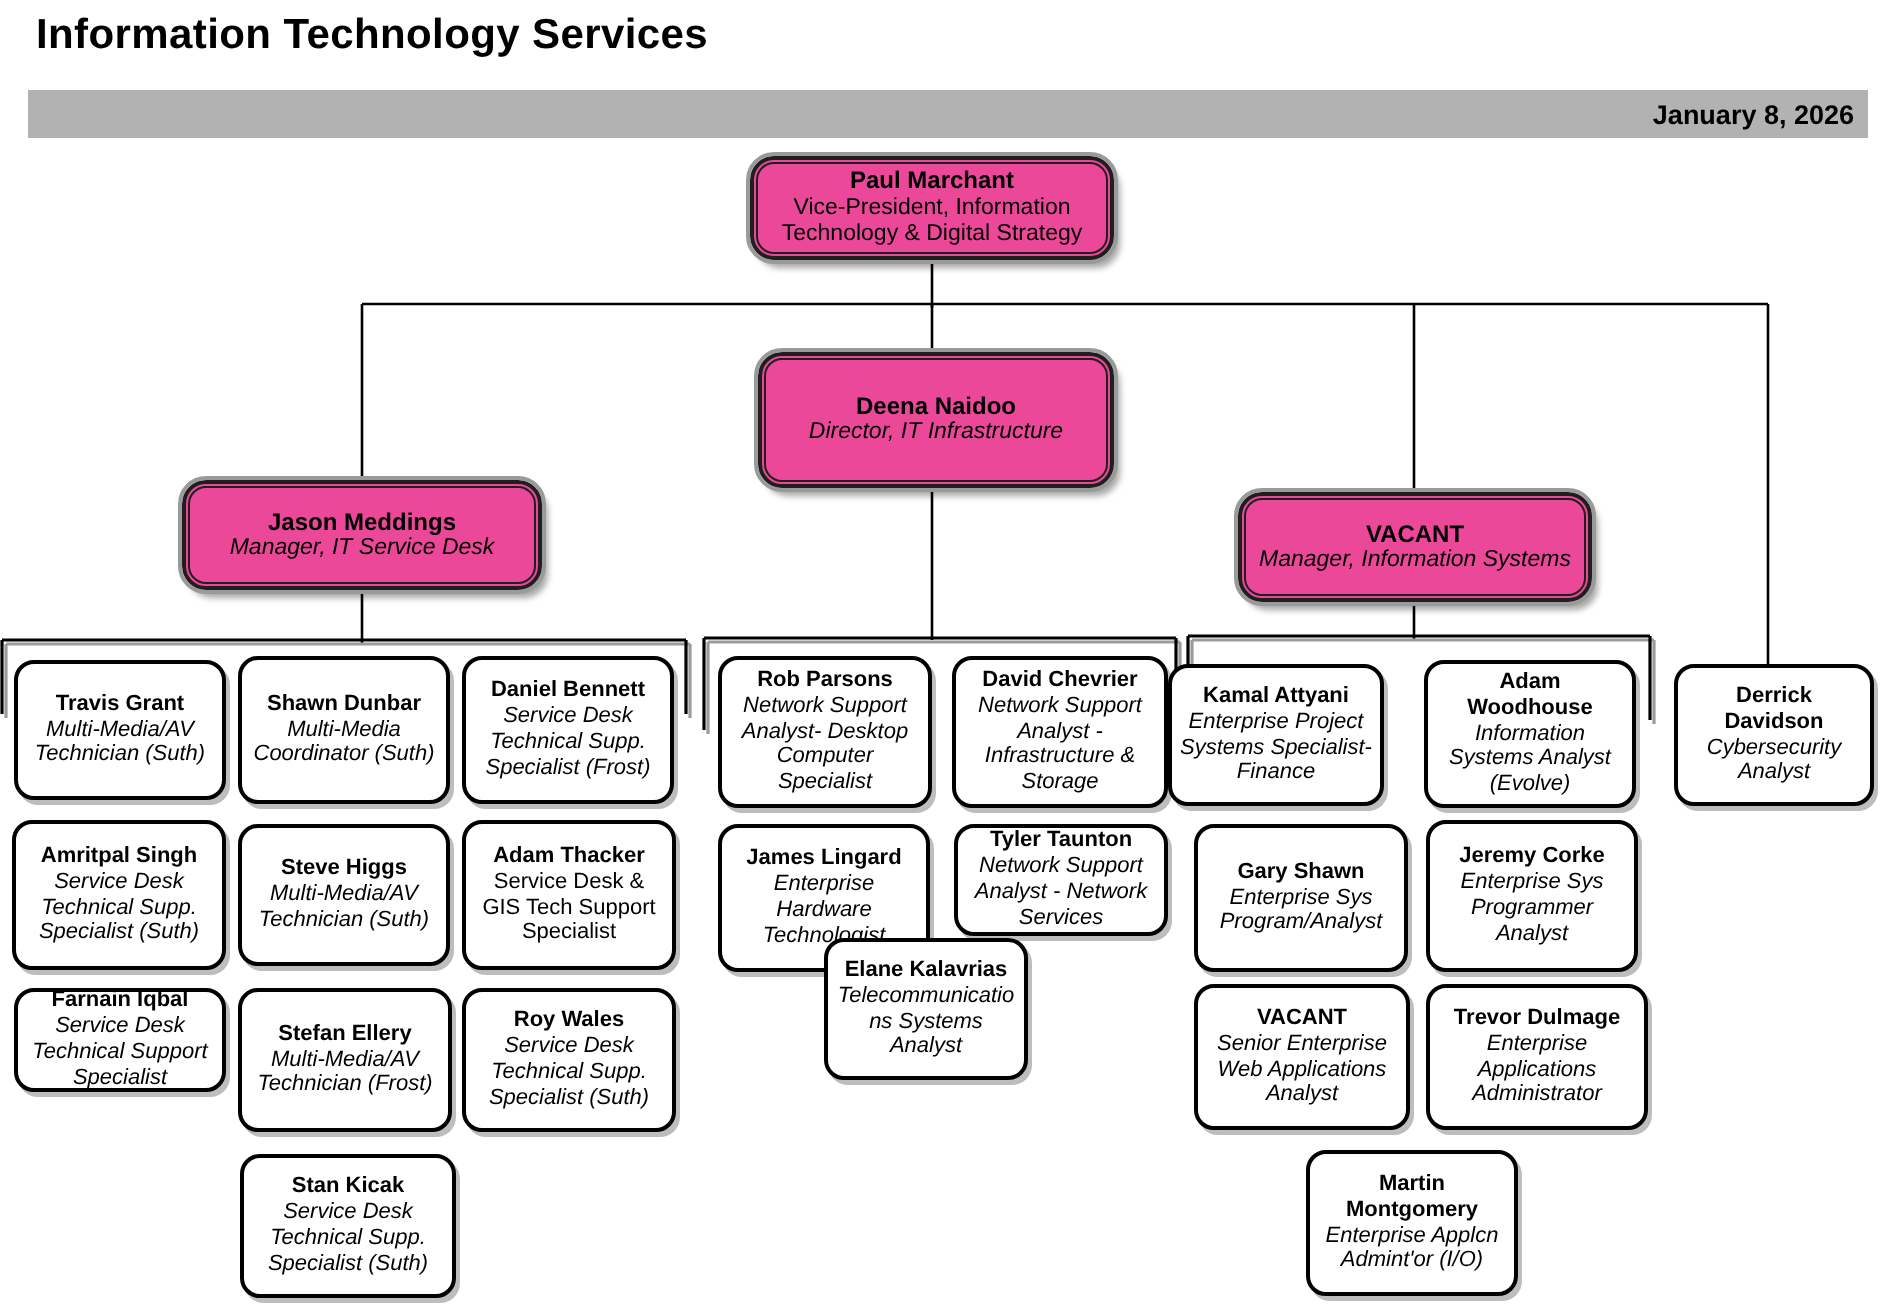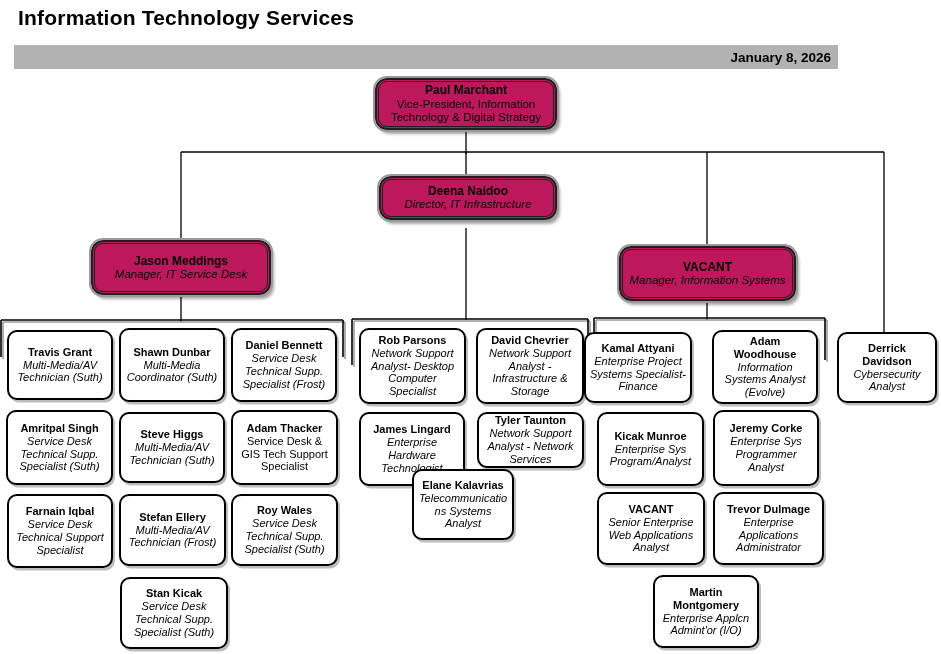--- a/index.html
+++ b/index.html
@@ -1,29 +1,29 @@
 <!DOCTYPE html>
 <html><head>
 <meta charset="utf-8">
 <style>
   html,body{margin:0;padding:0;background:#fff;}
   body{width:941px;height:654px;overflow:hidden;position:relative;
        font-family:"Liberation Sans","DejaVu Sans",sans-serif;color:#000;}
   #canvas{position:absolute;inset:0;width:941px;height:654px;}
   #page-title{position:absolute;left:18px;top:6px;font-size:21px;font-weight:700;
               letter-spacing:0.2px;white-space:nowrap;}
-  #banner{position:absolute;left:14px;top:45px;width:824px;height:24px;background:#b2b2b2;
+  #banner{position:absolute;left:14px;top:45px;width:920px;height:24px;background:#b2b2b2;
           display:flex;align-items:center;justify-content:flex-end;}
   #banner .date{font-size:13.5px;font-weight:700;padding-right:7px;}
   svg.wires{position:absolute;left:0;top:0;z-index:1;}
   .node{position:absolute;z-index:2;box-sizing:border-box;border-radius:10px;
         display:flex;flex-direction:column;align-items:center;justify-content:center;
         text-align:center;padding:2px 3px;line-height:1.18;overflow:hidden;}
   .leaf{background:#fff;border:2px solid #000;box-shadow:2px 2.5px 0 #bdbdbd;}
-  .mgr{background:#be185d;border:2px solid #1f1f1f;border-radius:12px;
+  .mgr{background:#ec4899;border:2px solid #1f1f1f;border-radius:12px;
        outline:2px solid #9a9a9a;box-shadow:3px 4px 3px rgba(0,0,0,0.35);}
   .mgr::after{content:"";position:absolute;inset:1px;border:1px solid #1f1f1f;
               border-radius:9px;pointer-events:none;}
   .nm{font-weight:700;font-size:11px;width:100%;overflow-wrap:break-word;}
   .tt{font-style:italic;font-size:11px;width:100%;overflow-wrap:break-word;}
   .tt.plain{font-style:normal;}
   .mgr .nm{font-size:12px;}
   .mgr .tt{font-size:11.5px;}
 </style>
 </head>
@@ -61,21 +61,21 @@
       <path d="M1 320 H343 M1 320 V357 M343 320 V357"></path>
       <path d="M352 319 H588 M352 319 V365 M588 319 V365"></path>
       <path d="M594 318 H825 M594 318 V360 M825 318 V360"></path>
     </g>
   </svg>
 
   <div class="node mgr" style="left:375px;top:78px;width:182px;height:52px">
     <div class="nm">Paul Marchant</div>
     <div class="tt plain">Vice-President, Information Technology &amp; Digital Strategy</div>
   </div>
-  <div class="node mgr" style="left:379px;top:176px;width:178px;height:44px">
+  <div class="node mgr" style="left:379px;top:176px;width:178px;height:68px">
     <div class="nm">Deena Naidoo</div>
     <div class="tt">Director, IT Infrastructure</div>
   </div>
   <div class="node mgr" style="left:91px;top:240px;width:180px;height:55px">
     <div class="nm">Jason Meddings</div>
     <div class="tt">Manager, IT Service Desk</div>
   </div>
   <div class="node mgr" style="left:619px;top:246px;width:177px;height:55px">
     <div class="nm">VACANT</div>
     <div class="tt">Manager, Information Systems</div>
@@ -98,21 +98,21 @@
     <div class="tt">Service Desk Technical Supp. Specialist (Suth)</div>
   </div>
   <div class="node leaf" style="left:119px;top:412px;width:106px;height:71px">
     <div class="nm">Steve Higgs</div>
     <div class="tt">Multi-Media/AV Technician (Suth)</div>
   </div>
   <div class="node leaf" style="left:231px;top:410px;width:107px;height:75px">
     <div class="nm">Adam Thacker</div>
     <div class="tt plain">Service Desk &amp; GIS Tech Support Specialist</div>
   </div>
-  <div class="node leaf" style="left:7px;top:494px;width:106px;height:74px">
+  <div class="node leaf" style="left:7px;top:494px;width:106px;height:52px">
     <div class="nm">Farnain Iqbal</div>
     <div class="tt">Service Desk Technical Support Specialist</div>
   </div>
   <div class="node leaf" style="left:119px;top:494px;width:107px;height:72px">
     <div class="nm">Stefan Ellery</div>
     <div class="tt">Multi-Media/AV Technician (Frost)</div>
   </div>
   <div class="node leaf" style="left:231px;top:494px;width:107px;height:72px">
     <div class="nm">Roy Wales</div>
     <div class="tt">Service Desk Technical Supp. Specialist (Suth)</div>
@@ -145,21 +145,21 @@
 
   <div class="node leaf" style="left:584px;top:332px;width:108px;height:71px">
     <div class="nm">Kamal Attyani</div>
     <div class="tt">Enterprise Project Systems Specialist-Finance</div>
   </div>
   <div class="node leaf" style="left:712px;top:330px;width:106px;height:74px">
     <div class="nm">Adam Woodhouse</div>
     <div class="tt">Information Systems Analyst (Evolve)</div>
   </div>
   <div class="node leaf" style="left:597px;top:412px;width:107px;height:74px">
-    <div class="nm">Kicak Munroe</div>
+    <div class="nm">Gary Shawn</div>
     <div class="tt">Enterprise Sys Program/Analyst</div>
   </div>
   <div class="node leaf" style="left:713px;top:410px;width:106px;height:76px">
     <div class="nm">Jeremy Corke</div>
     <div class="tt">Enterprise Sys Programmer Analyst</div>
   </div>
   <div class="node leaf" style="left:597px;top:492px;width:108px;height:73px">
     <div class="nm">VACANT</div>
     <div class="tt">Senior Enterprise Web Applications Analyst</div>
   </div>

